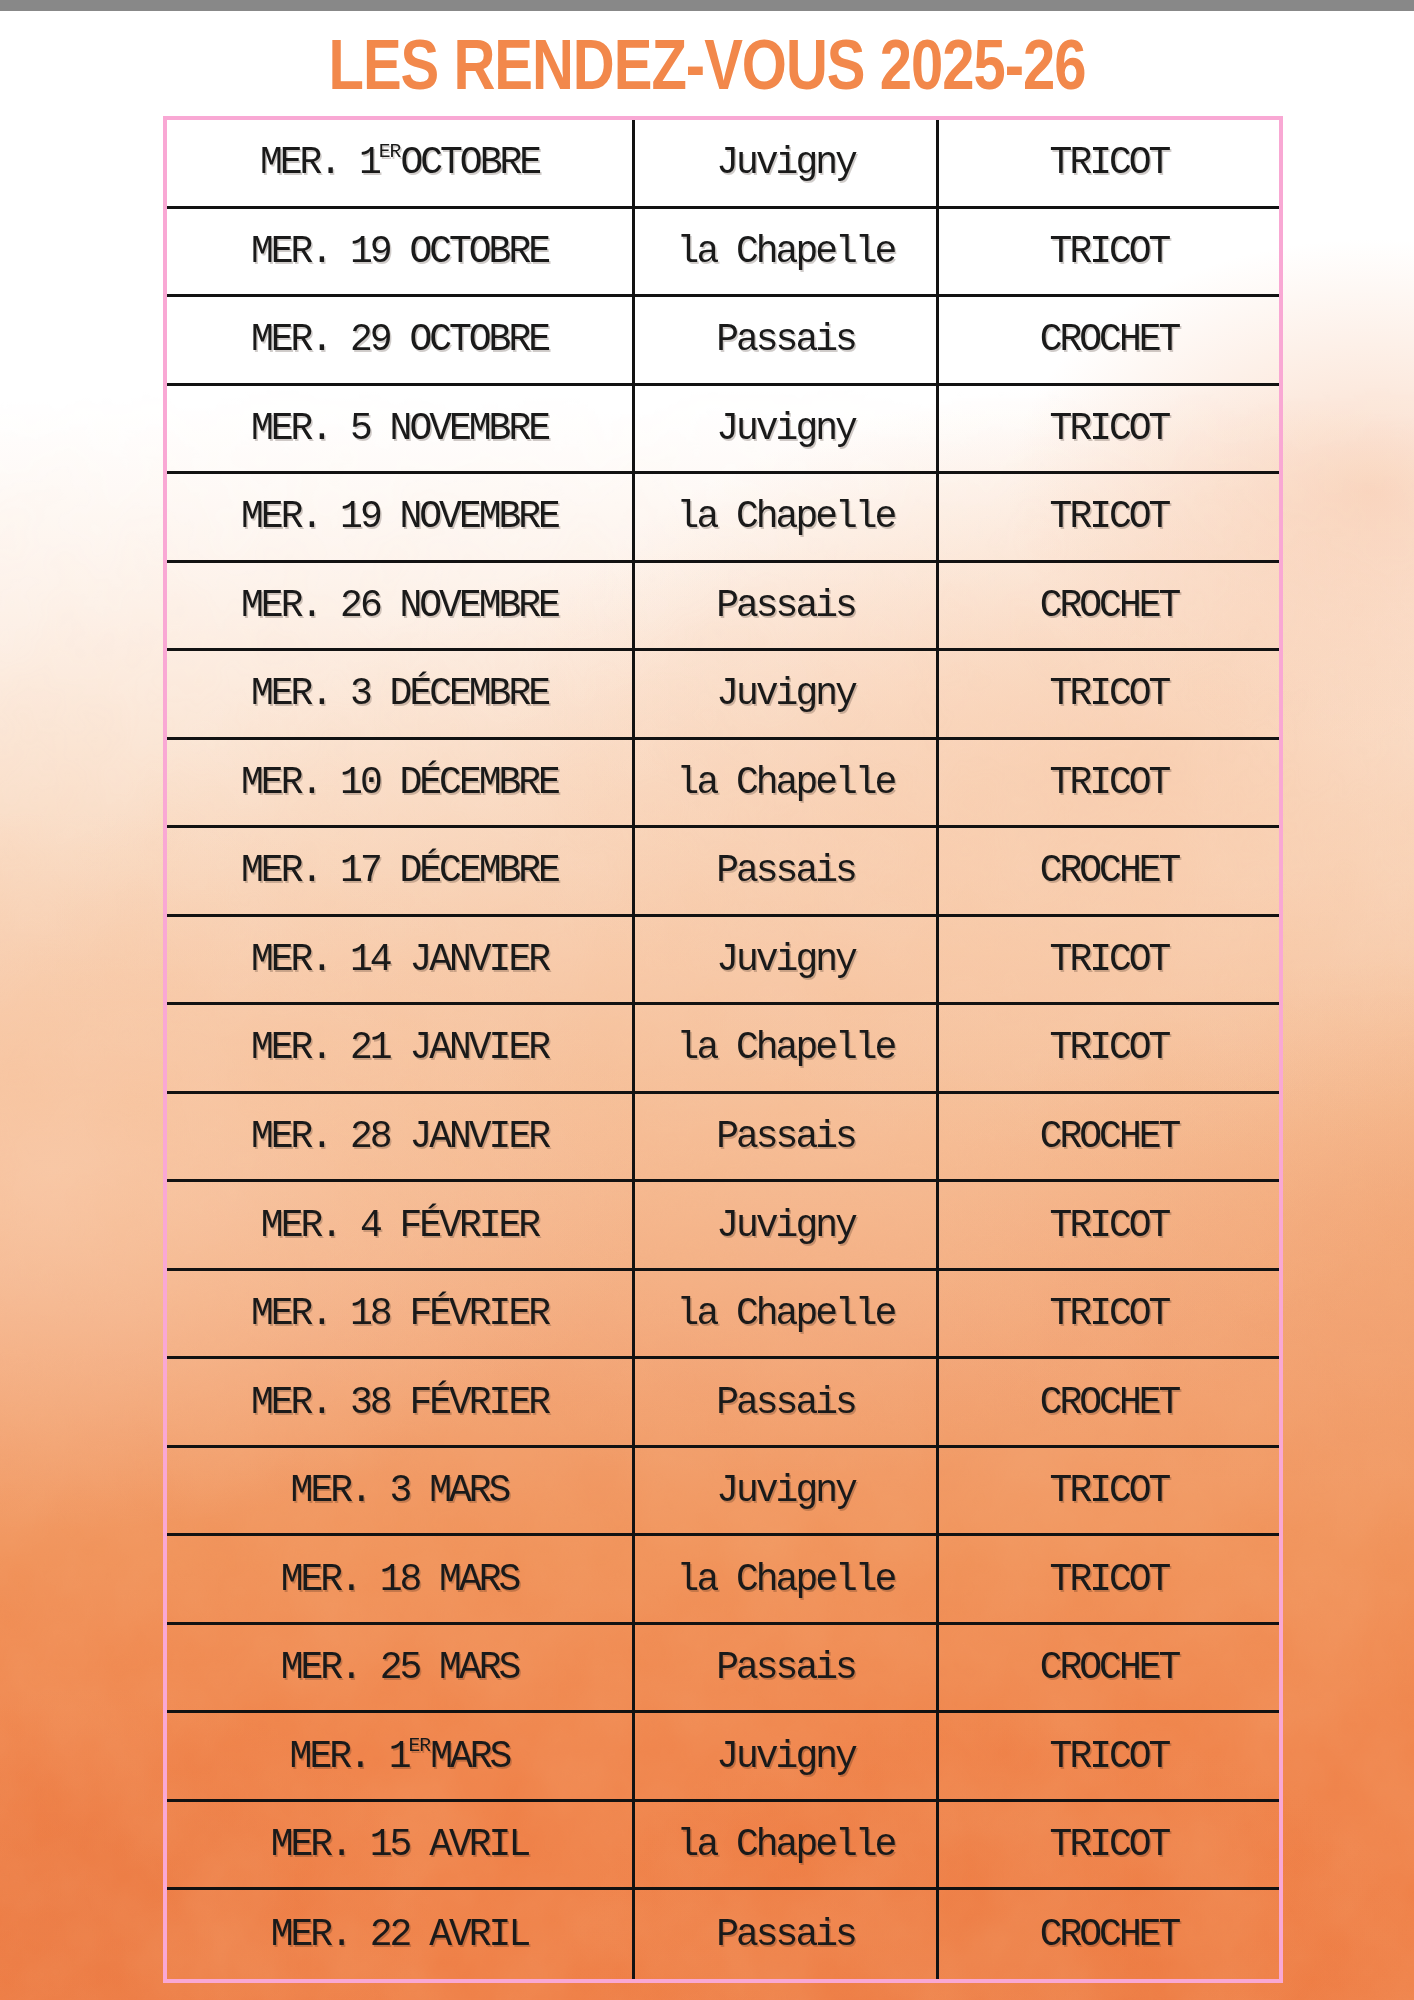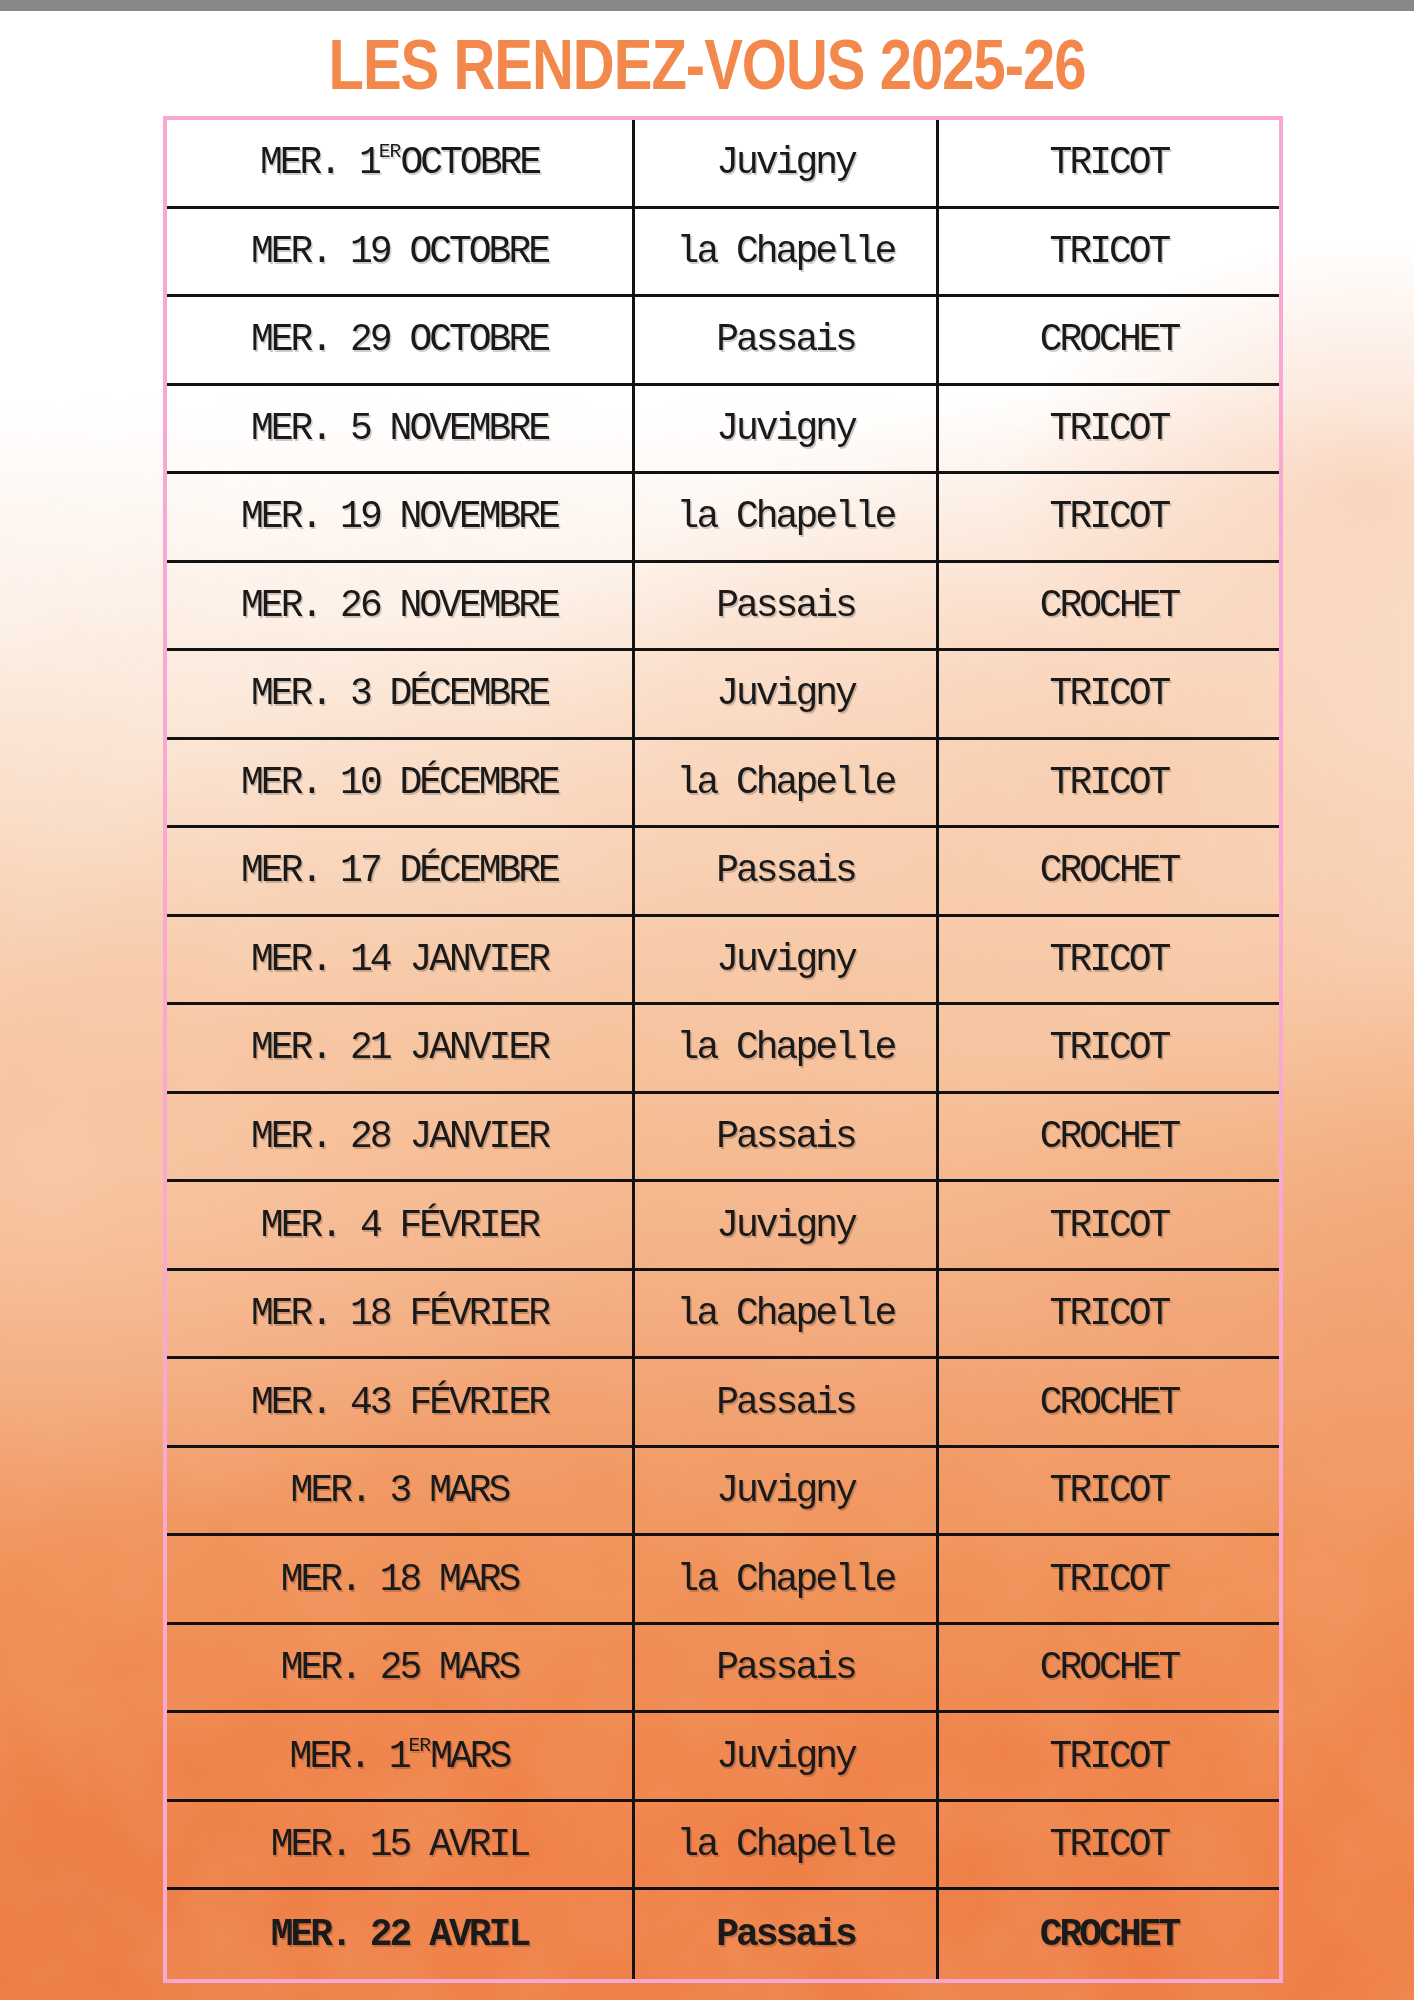--- a/index.html
+++ b/index.html
@@ -85,21 +85,21 @@
     justify-content: center;
     font-family: "Liberation Mono", monospace;
     font-size: 38px;
     letter-spacing: -3px;
     color: #1a1a1a;
     text-shadow: 1.5px 1.5px 0 rgba(40,25,15,0.22);
     white-space: nowrap;
     overflow: hidden;
   }
   .row .cell:last-child { border-right: none; }
-  .row:last-child .cell { border-bottom: none; font-weight: bold; }
+  .row:last-child .cell { border-bottom: none; }
   .sup {
     font-size: 0.52em;
     position: relative;
     top: -0.52em;
     letter-spacing: -1px;
     text-align: center;
   }
 </style>
 </head>
 <body>
@@ -269,21 +269,21 @@
           <span>MER. 18 FÉVRIER</span>
           <span class="sup"></span>
           <span></span>
         </div>
         <div class="cell">la Chapelle</div>
         <div class="cell">TRICOT</div>
       </div>
 
       <div class="row">
         <div class="cell">
-          <span>MER. 43 FÉVRIER</span>
+          <span>MER. 38 FÉVRIER</span>
           <span class="sup"></span>
           <span></span>
         </div>
         <div class="cell">Passais</div>
         <div class="cell">CROCHET</div>
       </div>
 
       <div class="row">
         <div class="cell">
           <span>MER. 3 MARS</span>

